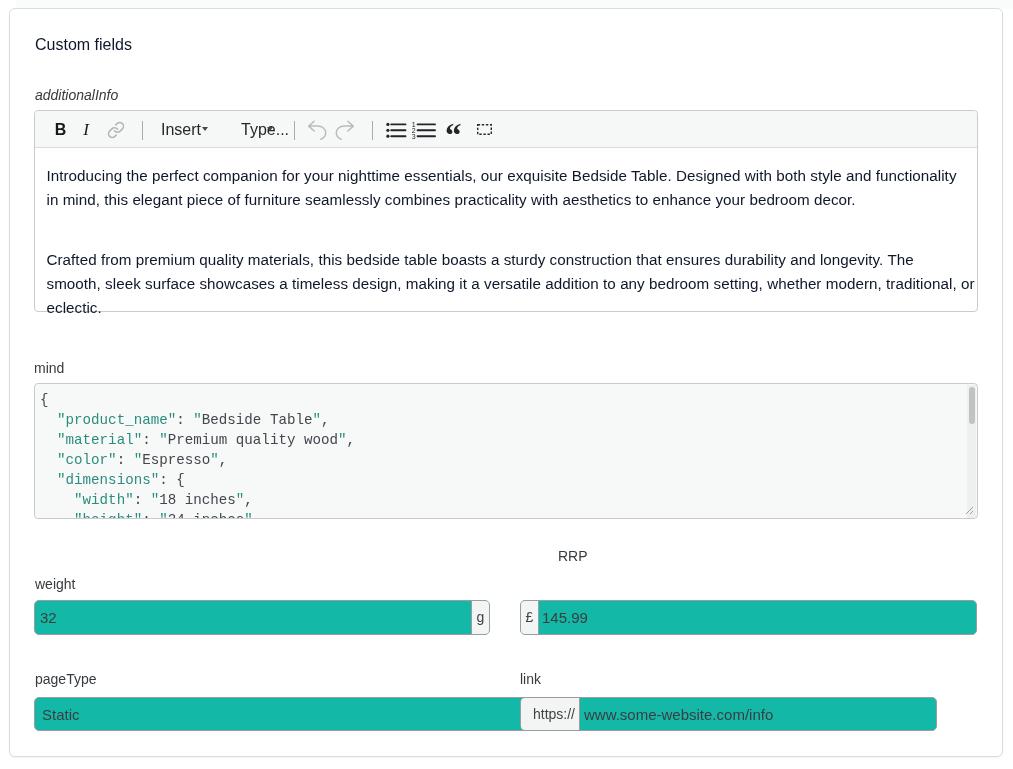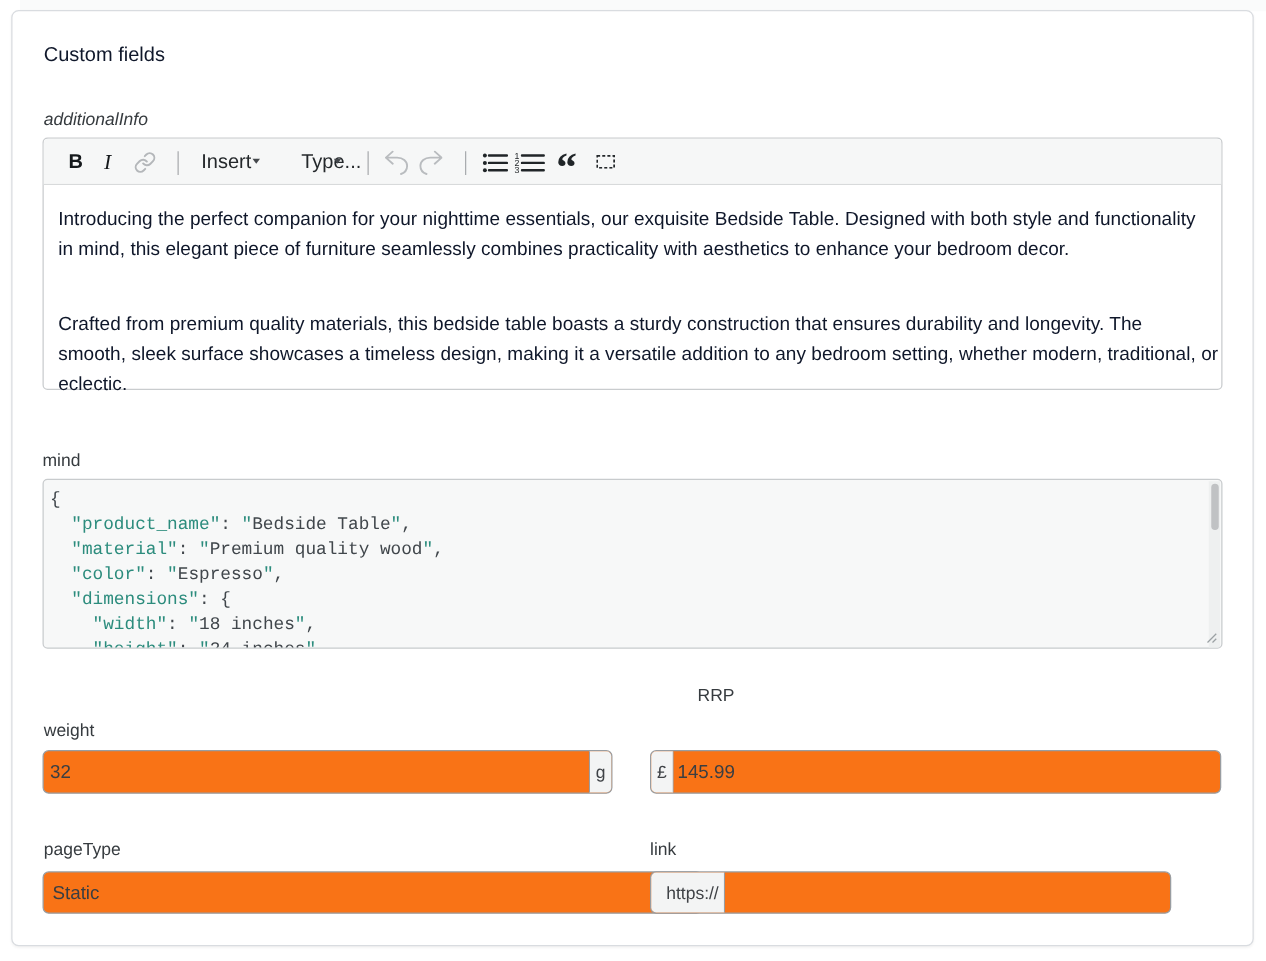--- a/index.html
+++ b/index.html
@@ -23,21 +23,21 @@
 .content p + p { margin-top:36px; }
 
 
 .specs { position:absolute; left:34px; top:383px; width:944px; height:136px; border:1px solid #c8cbcd; border-radius:4px; background:#f7f8f8; overflow:hidden; }
 .code { position:absolute; left:5px; top:6px; font-family:"Liberation Mono",monospace; font-size:14.2px; line-height:20px; color:#41474c; white-space:pre; }
 .code .k { color:#2c8c7d; }
 .sb-track { position:absolute; right:1px; top:1px; width:9px; height:134px; background:#eef0f0; }
 .sb-thumb { position:absolute; right:2px; top:3px; width:6px; height:37px; background:#c0c2c4; border-radius:3px; }
 
 
-.input { position:absolute; border:1px solid #999da1; border-radius:5px; background:#f97316; height:34px; font-size:15px; color:#3a3e42; }
+.input { position:absolute; border:1px solid #999da1; border-radius:5px; background:#14b8a6; height:34px; font-size:15px; color:#3a3e42; }
 .ival { position:absolute; top:0; bottom:0; display:flex; align-items:center; font-size:15px; color:#3a3e42; }
 .addon { position:absolute; top:0; bottom:0; line-height:33px; text-align:center; background:#f3f4f4; font-size:14px; color:#3f4246; }
 .addon.right { right:0; border-left:1px solid #999da1; border-radius:0 4px 4px 0; }
 .addon.left { left:0; border-right:1px solid #999da1; border-radius:4px 0 0 4px; }
 </style>
 </head>
 <body>
 <div style="position:absolute; left:0; top:0; width:1013px; height:9px; background:#fafbfb;"></div>
 <div style="position:absolute; left:0; top:0; width:16px; height:14px; background:#ffffff;"></div>
 <div class="card"></div>
@@ -123,13 +123,14 @@
 <div class="input" style="left:34px; top:697px; width:528px;">
   <div class="ival" style="left:7px;">Static</div>
   <svg class="abs" style="right:3px; top:13px;" width="12" height="8" viewBox="0 0 12 8" fill="none">
       <path d="M1 1 L6 6 L11 1" stroke="#3c4043" stroke-width="1.7" stroke-linecap="round" stroke-linejoin="round"></path>
     </svg>
 </div>
 
 <div class="lbl2" style="left:520px; top:669px;">link</div>
 <div class="input" style="left:520px; top:697px; width:417px;">
   <div class="addon left" style="width:59px; font-size:14px; text-align:right; padding-right:4px;">https://</div>
+  <div class="ival" style="left:63px;">www.some-website.com/info</div>
 </div>
 
 </body></html>

